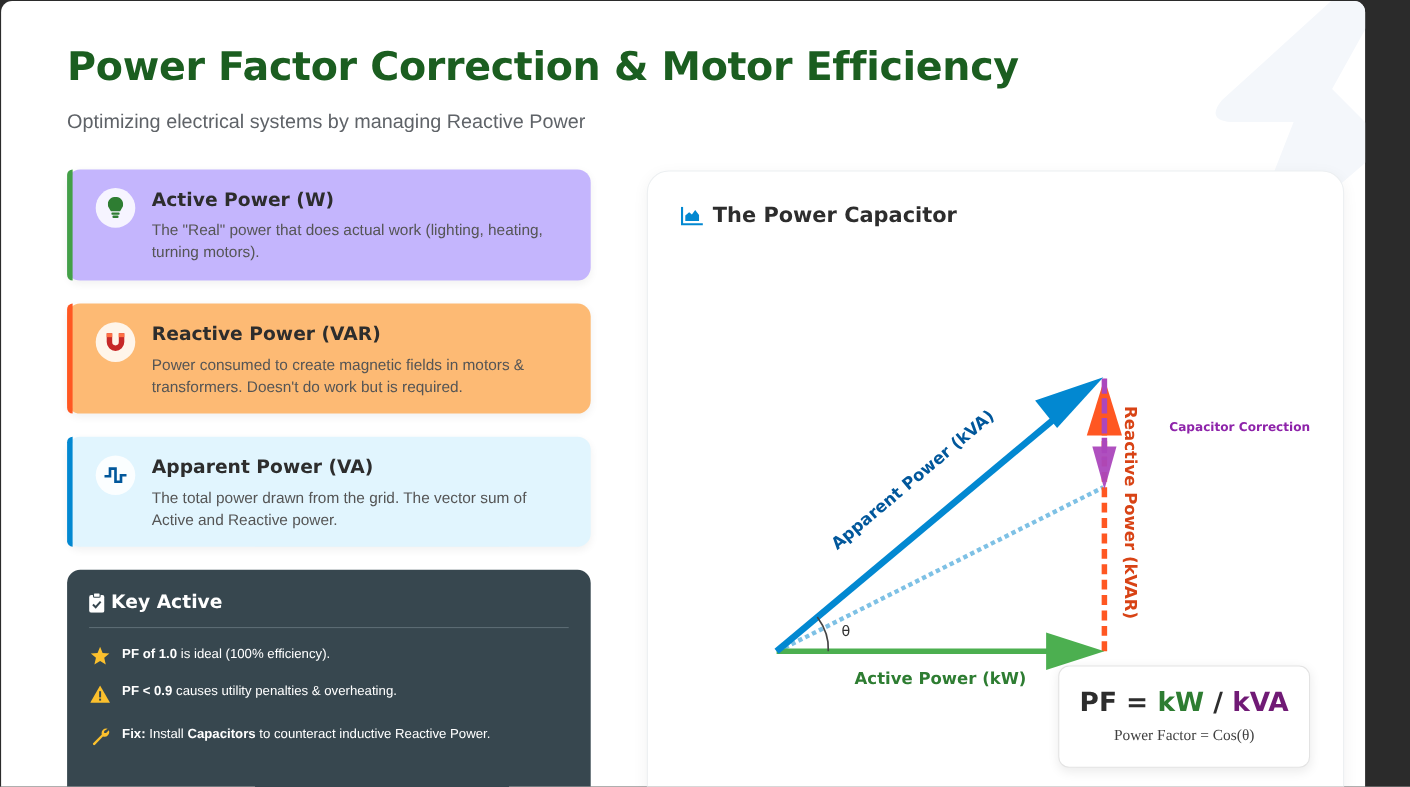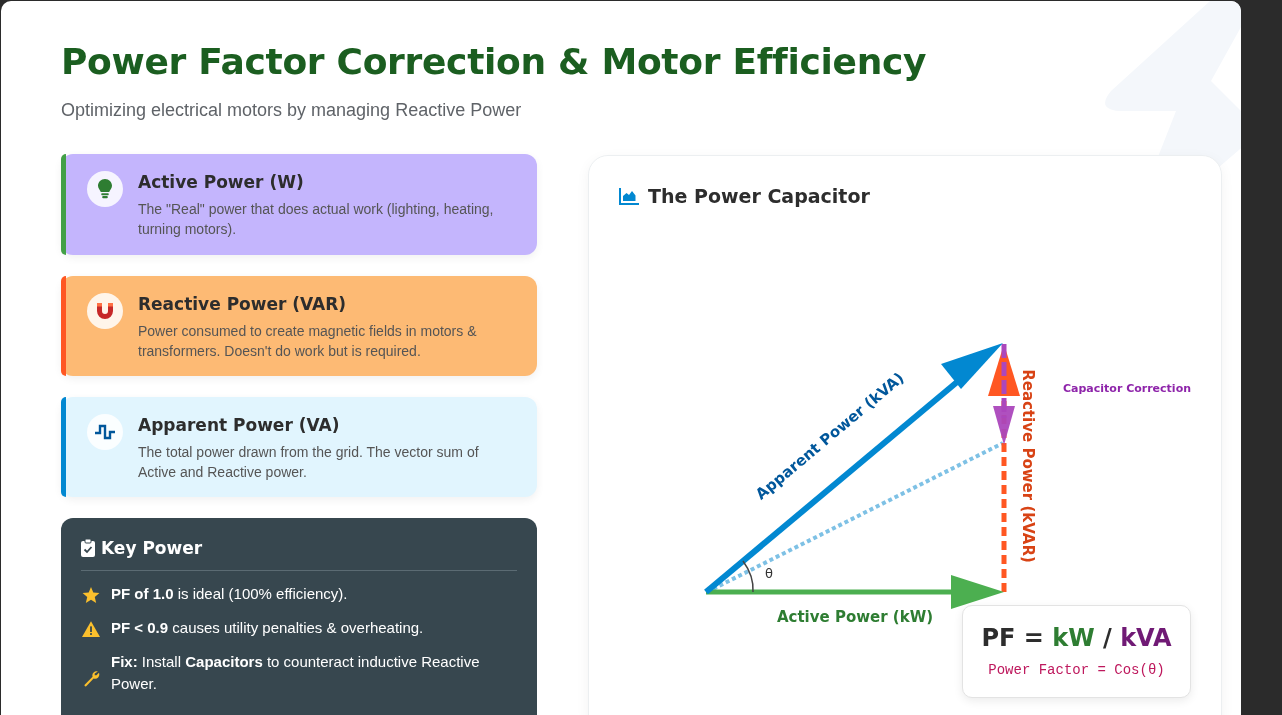--- a/index.html
+++ b/index.html
@@ -44,22 +44,22 @@
 
   .rules {
     position: absolute; left: 60px; top: 517px; width: 476px; height: 210px;
     background: #37474f; border-radius: 12px; padding: 20px 20px 0 20px; color: #fff;
   }
   .rules h3 {
     font-family: "DejaVu Sans", sans-serif; font-weight: bold; font-size: 17px;
     display: flex; align-items: center; gap: 6px; padding-bottom: 12px;
     border-bottom: 1px solid #5b6b73;
   }
-  .rule { display: flex; align-items: center; gap: 10px; margin-top: 12px;
-    font-family: "Liberation Sans", sans-serif; font-size: 15px; line-height: 22px; }
+  .rule { display: flex; align-items: flex-end; gap: 10px; margin-top: 12px;
+    font-family: "Liberation Sans", sans-serif; font-size: 12px; line-height: 22px; }
   .rule .ri { width: 20px; flex: 0 0 20px; display: flex; justify-content: center; padding-top: 2px; }
   .rule b { font-weight: bold; }
 
   .panel {
     position: absolute; left: 587px; top: 154px; width: 634px; height: 580px;
     background: #fff; border: 1px solid #eceff1; border-radius: 20px;
     box-shadow: 0 4px 14px rgba(0,0,0,0.05);
   }
   .panel-title {
     position: absolute; left: 30px; top: 29px; display: flex; align-items: center; gap: 9px;
@@ -67,33 +67,33 @@
   }
   .diagram { position: absolute; left: 0; top: 0; width: 634px; height: 580px; }
   .pf-box {
     position: absolute; left: 373px; top: 449px; width: 229px; height: 93px;
     background: #fff; border: 1px solid #e3e3e3; border-radius: 10px;
     box-shadow: 0 3px 10px rgba(0,0,0,0.08); text-align: center;
   }
   .pf-formula { margin-top: 18px; font-family: "DejaVu Sans", sans-serif; font-weight: bold; font-size: 24px; color: #2d2d2d; }
   .pf-formula .kw { color: #2e7d32; }
   .pf-formula .kva { color: #701a75; }
-  .pf-sub { margin-top: 10px; font-family: Liberation Mono, monospace; font-size: 14px; color: #be185d; }
+  .pf-sub { margin-top: 10px; font-family: Liberation Serif, serif; font-size: 14px; color: #404040; }
 </style>
 </head>
 <body>
 
 <div class="frame">
 
   <svg class="bg-bolt" viewBox="0 0 260 300">
     <path d="M220 0 L110 100 Q95 118 118 120 L175 120 L120 260 L260 140 L210 90 L260 0 Z" fill="#f4f7fb"></path>
   </svg>
 
   <h1 class="title">Power Factor Correction &amp; Motor Efficiency</h1>
-  <div class="subtitle">Optimizing electrical motors by managing Reactive Power</div>
+  <div class="subtitle">Optimizing electrical systems by managing Reactive Power</div>
 
   <div class="card c1">
     <div class="bar"></div>
     <div class="ic">
       <svg width="14" height="20" viewBox="0 0 14 20">
         <path d="M7 0 C3 0 0 3 0 6.8 C0 9.5 2 10.8 2.8 13 L11.2 13 C12 10.8 14 9.5 14 6.8 C14 3 11 0 7 0 Z" fill="#2e7d32"></path>
         <rect x="3.3" y="14.2" width="7.4" height="2" rx="0.6" fill="#2e7d32"></rect>
         <rect x="4.2" y="17" width="5.6" height="2.2" rx="1" fill="#2e7d32"></rect>
       </svg>
     </div>
@@ -125,21 +125,21 @@
     <p>The total power drawn from the grid. The vector sum of Active and Reactive power.</p>
   </div>
 
   <div class="rules">
     <h3>
       <svg width="14" height="18" viewBox="0 0 14 18">
         <rect x="0" y="2" width="14" height="16" rx="2" fill="#fff"></rect>
         <rect x="4" y="0" width="6" height="4" rx="1" fill="#fff" stroke="#37474f" stroke-width="1"></rect>
         <path d="M3.5 10.5 L6 13 L10.5 8" fill="none" stroke="#37474f" stroke-width="1.8"></path>
       </svg>
-      <span>Key Power</span>
+      <span>Key Active</span>
     </h3>
 
     <div class="rule">
       <span class="ri">
         <svg width="18" height="17" viewBox="0 0 24 23">
           <path d="M12 0 L15.1 7.5 L23.4 8.2 L17.1 13.6 L19 21.7 L12 17.4 L5 21.7 L6.9 13.6 L0.6 8.2 L8.9 7.5 Z" fill="#fbc02d"></path>
         </svg>
       </span>
       <span><b>PF of 1.0</b><span> is ideal (100% efficiency).</span></span>
     </div>

